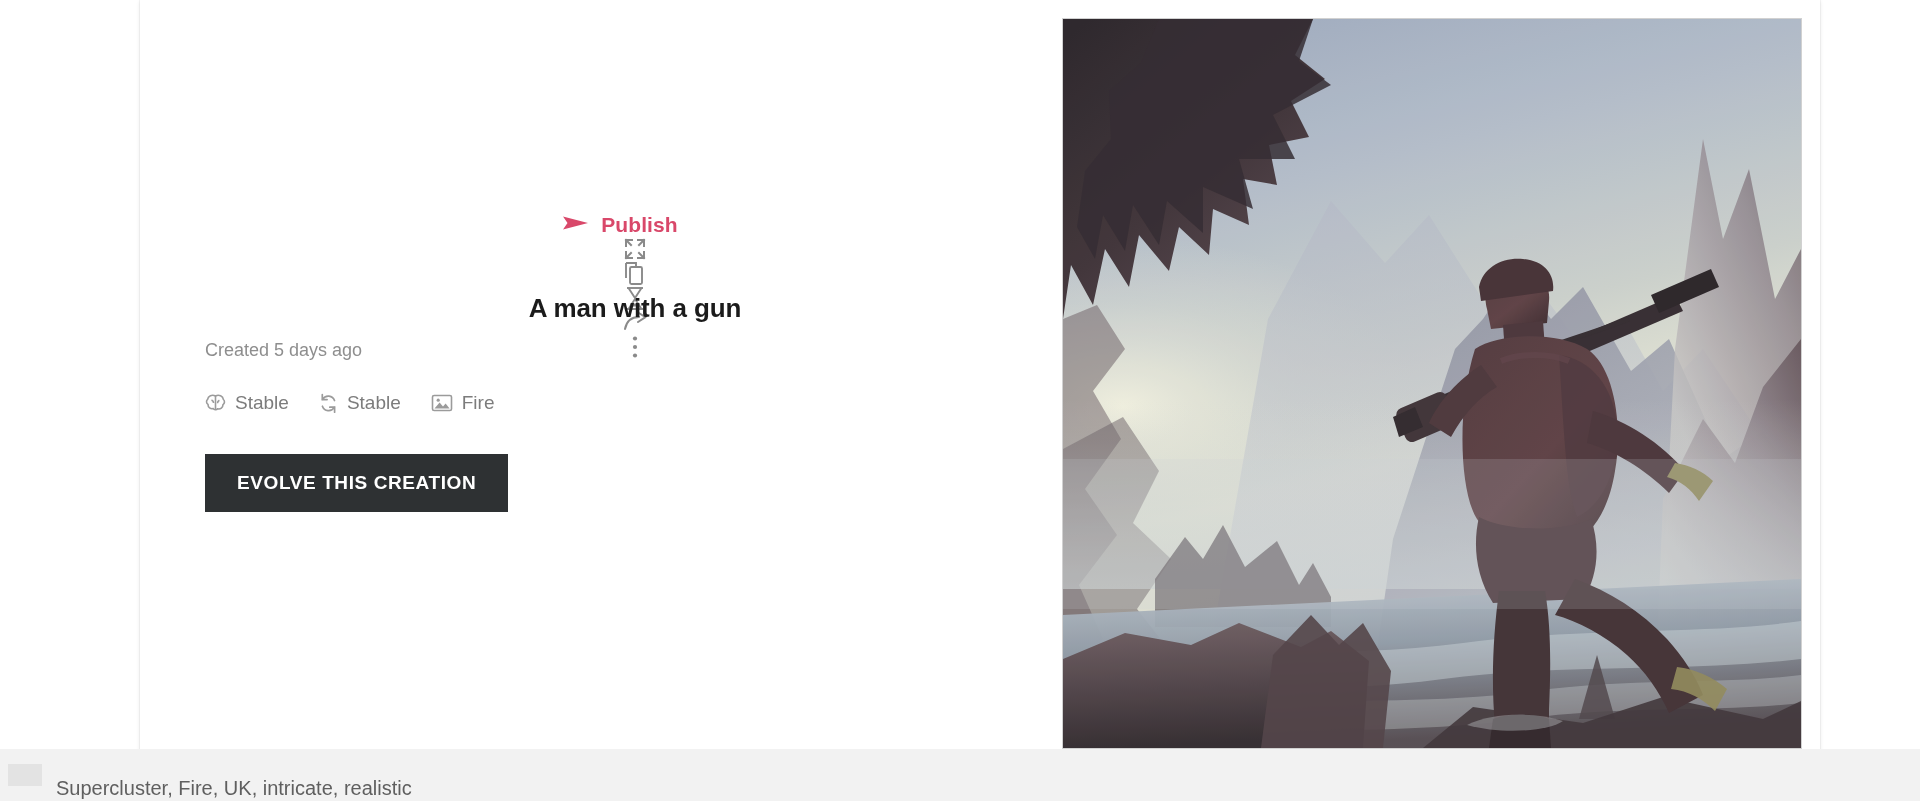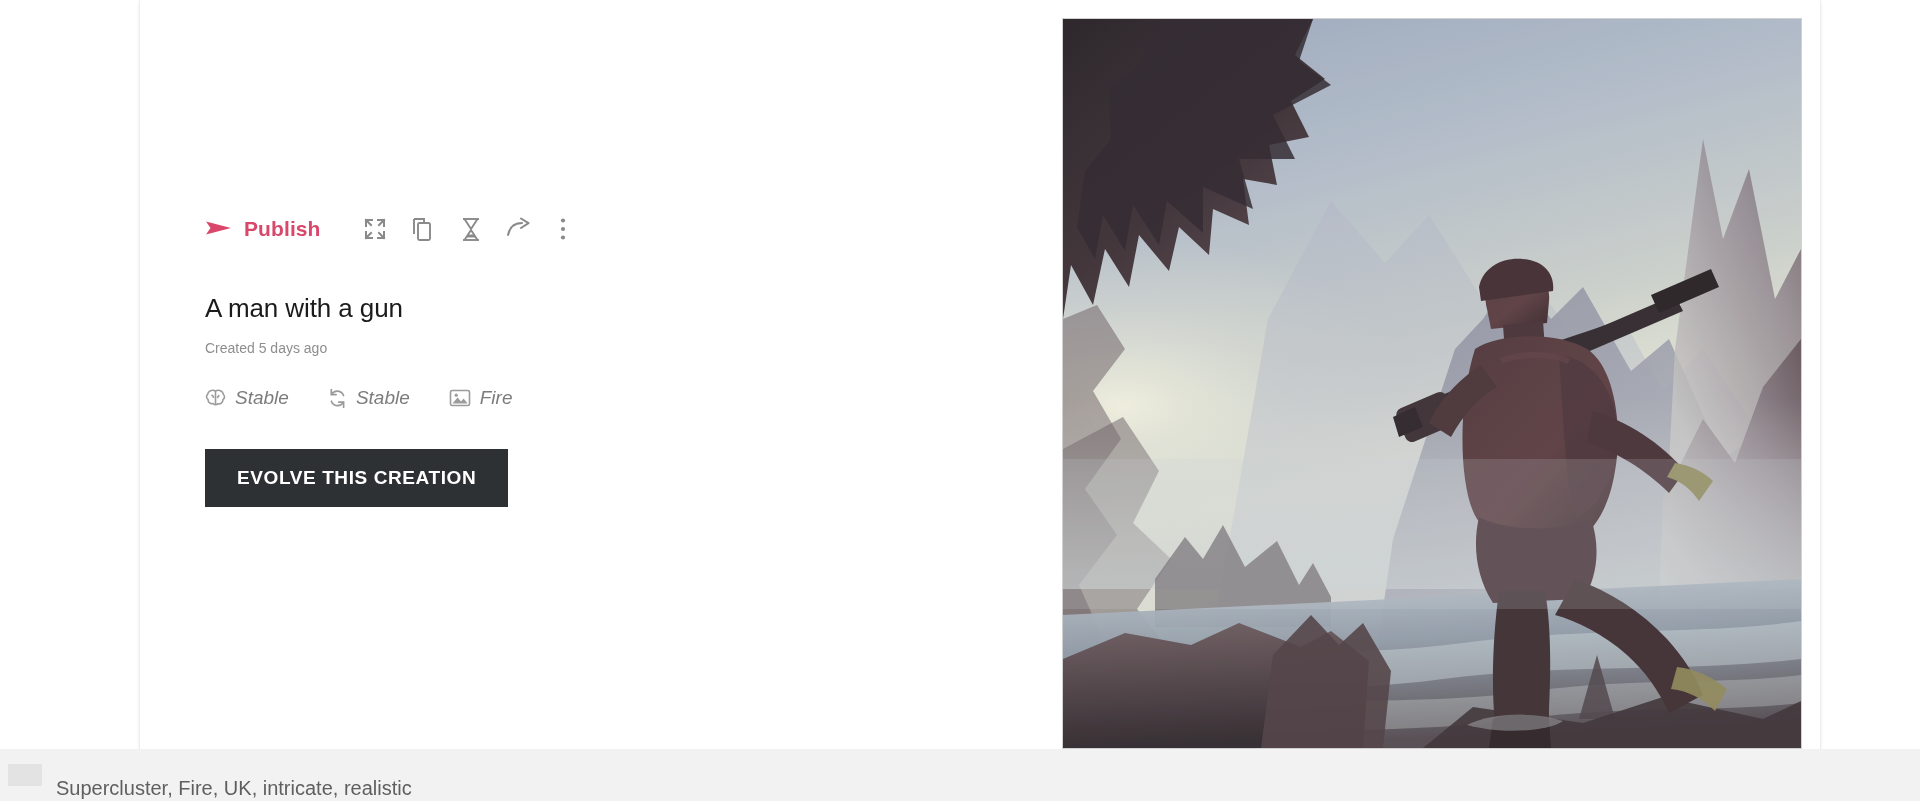--- a/index.html
+++ b/index.html
@@ -52,20 +52,21 @@
     height: 100%;
     padding: 212px 0 0 65px;
   }
 
   
   .action-bar {
     display: flex;
     align-items: center;
     height: 34px;
     gap: 0;
+    flex-direction: column;
   }
 
   .publish-button {
     display: flex;
     align-items: center;
     gap: 11px;
     background: none;
     border: none;
     cursor: pointer;
     padding: 0;
@@ -92,38 +93,38 @@
     padding: 0;
   }
   .icon-button svg { display: block; }
 
   .icon-button.kebab { width: 40px; }
 
   
   .creation-title {
     margin-top: 47px;
     font-size: 26px;
-    font-weight: 400;
+    font-weight: 700;
     color: #1b1b1b;
     letter-spacing: -0.1px;
+    text-align: center;
   }
 
   .creation-created {
     margin-top: 16px;
-    font-size: 14px;
+    font-size: 18px;
     color: #8e8e8e;
     font-weight: 400;
   }
 
   .attribute-row {
     margin-top: 31px;
     display: flex;
     align-items: center;
-    gap: 13px;
-    font-style: italic;
+    gap: 4px;
   }
   .attribute {
     display: flex;
     align-items: center;
     gap: 9px;
     margin-right: 26px;
     color: #7c7c7c;
     font-size: 19px;
     white-space: nowrap;
   }

